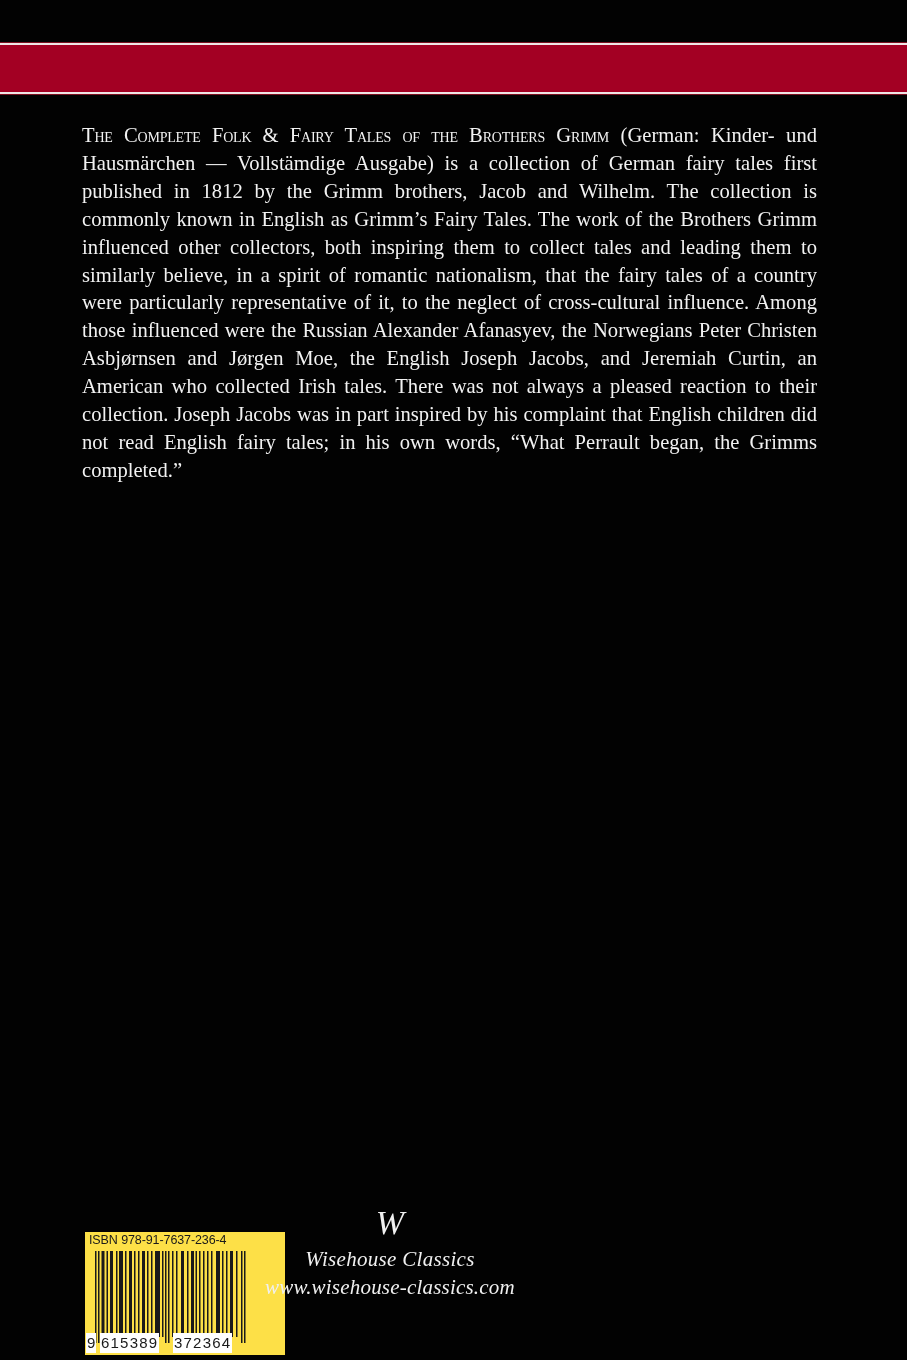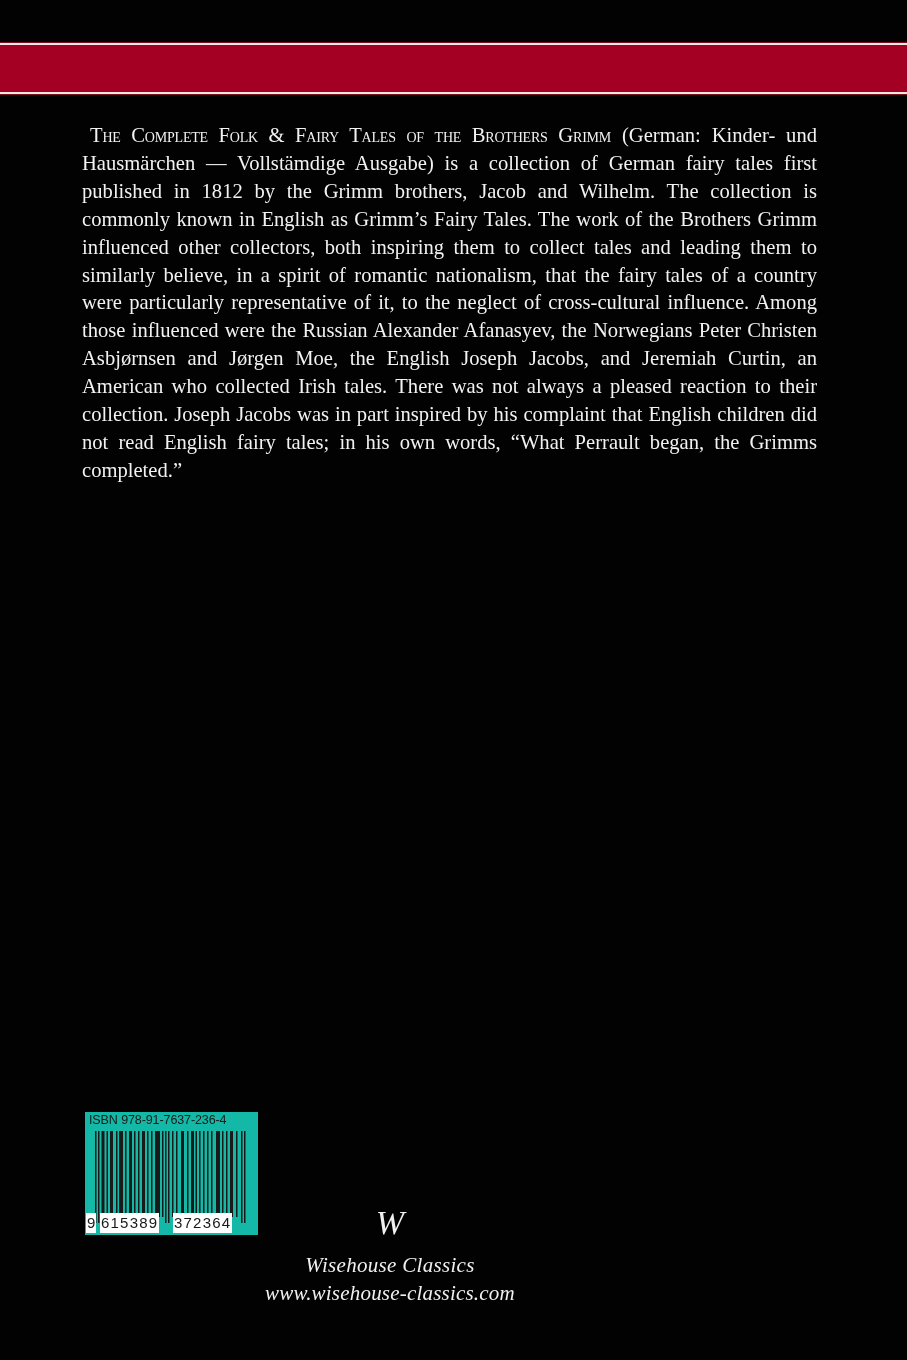--- a/index.html
+++ b/index.html
@@ -33,29 +33,28 @@
     width: 735px;
     color: #f2f2f2;
     font-size: 20.6px;
     line-height: 27.9px;
     text-align: justify;
     margin: 0;
   }
   .blurb .smallcaps {
     font-variant: small-caps;
     letter-spacing: -0.2px;
-    margin-left: 8px;
   }
   .barcode {
     position: absolute;
     left: 85px;
-    top: 1112px;
-    width: 173px;
+    top: 1232px;
+    width: 200px;
     height: 123px;
-    background: #14b8a6;
+    background: #fde047;
     box-sizing: border-box;
   }
   .barcode .isbn-text {
     position: absolute;
     left: 4px;
     top: 1px;
     font-family: "Liberation Sans", "DejaVu Sans", sans-serif;
     font-size: 12.5px;
     color: #1a1a1a;
     letter-spacing: -0.1px;
@@ -99,21 +98,21 @@
     line-height: 36px;
     font-style: italic;
     display: block;
     height: 36px;
   }
   .publisher .name {
     font-style: italic;
     font-size: 21px;
     line-height: 28px;
     display: block;
-    margin-top: 10px;
+    margin-top: 4px;
     letter-spacing: 0.3px;
   }
   .publisher .url {
     font-style: italic;
     font-size: 21px;
     line-height: 28px;
     display: block;
     letter-spacing: 0.2px;
   }
 </style>

